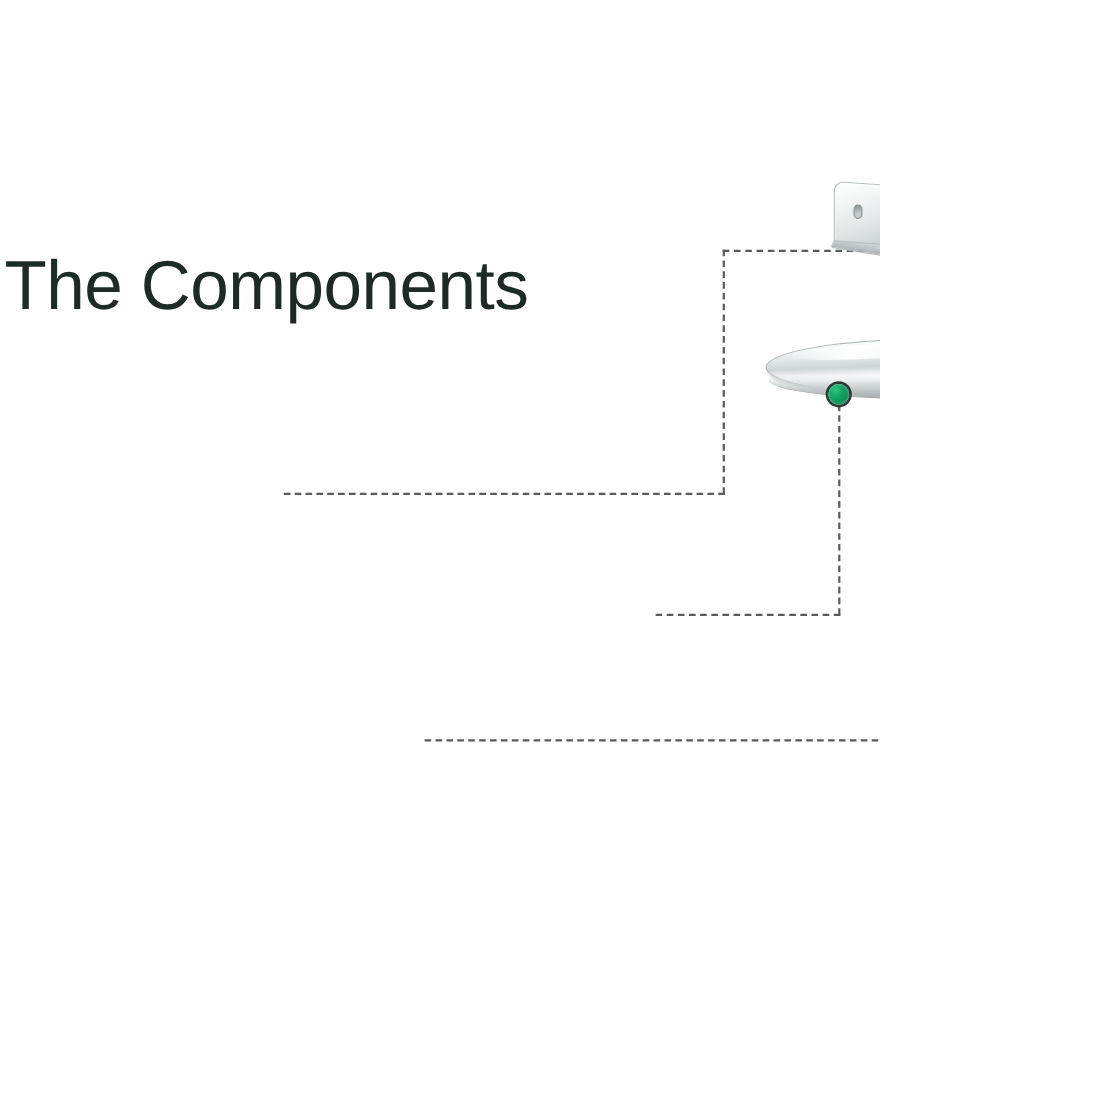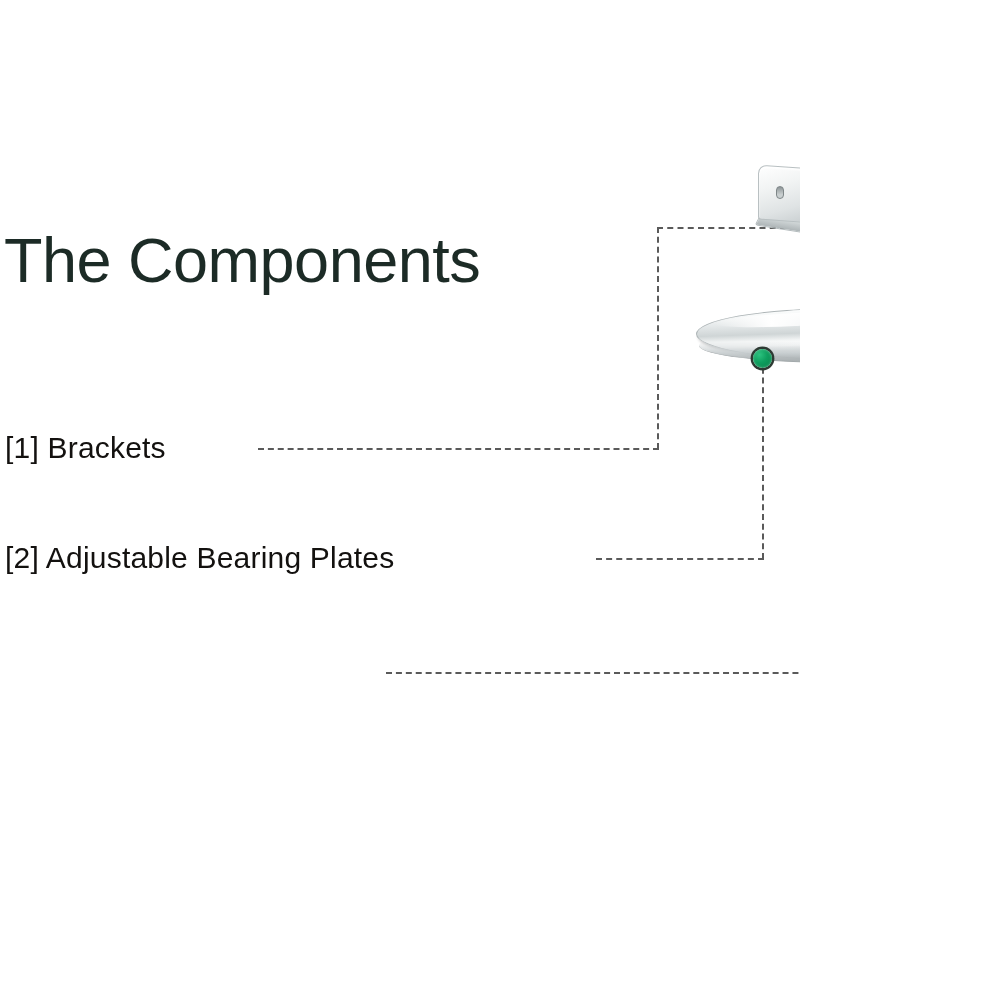--- a/index.html
+++ b/index.html
@@ -333,23 +333,21 @@
 
   <div class="leader-h" id="leader1-h1"></div>
   <div class="leader-v" id="leader1-v"></div>
   <div class="leader-h" id="leader1-h2"></div>
 
   <div class="leader-h" id="leader2-h"></div>
   <div class="leader-v" id="leader2-v"></div>
 
   <div class="leader-h" id="leader3-h"></div>
 
-  <div class="comp-label" id="label-1">[1] Brackets</div>
-
-  <div class="comp-label" id="label-2">[2] Adjustable Bearing Plates</div>
+
 
 
   <div id="brackets">
     <div class="brk-collar-top"></div>
     <div class="brk-collar"></div>
     <div class="brk-collar-bottom"></div>
 
     <div class="brk-boss"></div>
     <div class="brk-slotline"></div>
 

